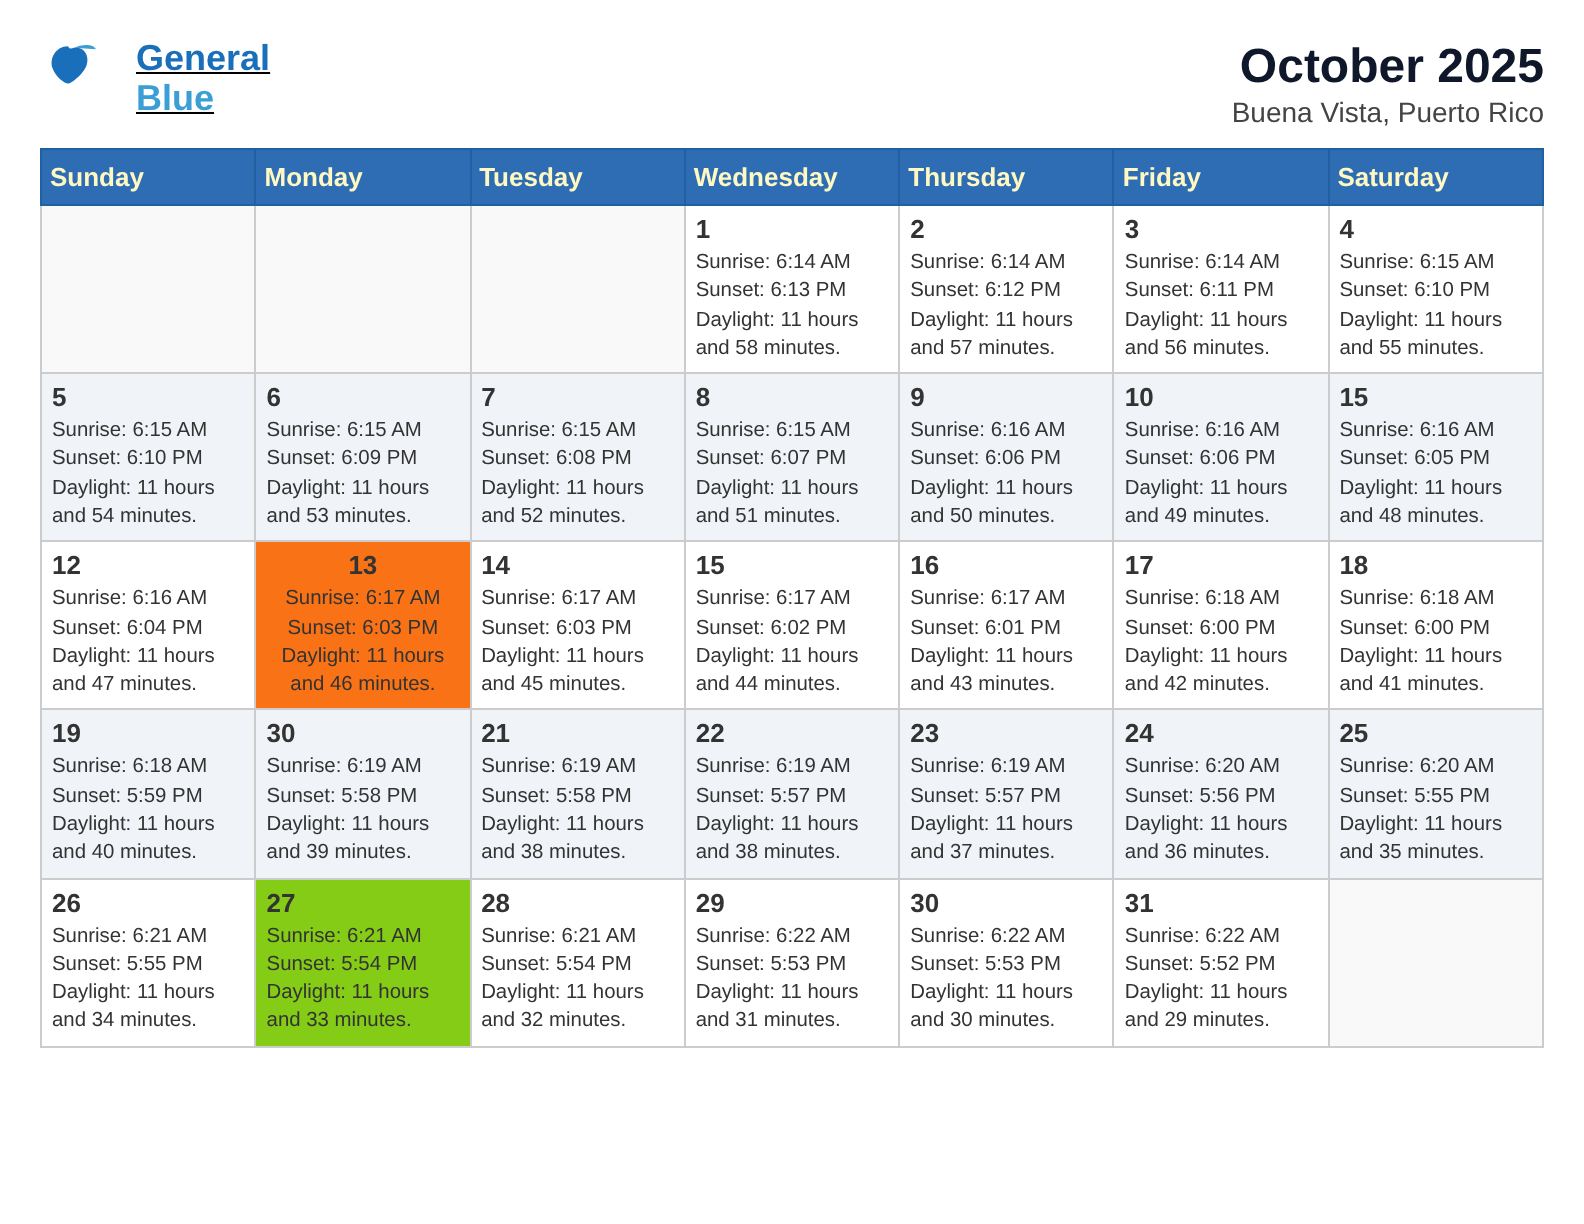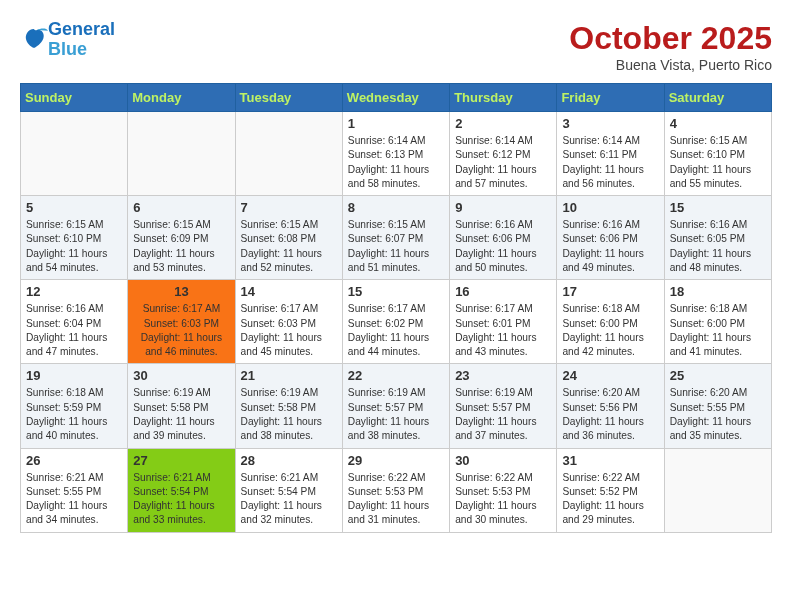--- a/index.html
+++ b/index.html
@@ -11,56 +11,57 @@
       padding: 20px;
     }
     .header {
       display: flex;
       justify-content: space-between;
       align-items: flex-start;
       margin-bottom: 10px;
     }
     .logo {
       display: flex;
-      align-items: center;
-      gap: 0;
+      align-items: flex-start;
+      gap: 20px;
+      text-decoration: underline;
     }
     .logo-text {
       font-size: 18px;
       font-weight: bold;
       color: #333;
       line-height: 1.1;
     }
     .logo-text span {
       color: #1a6fbb;
     }
     .logo-bird {
       width: 28px;
       height: 28px;
     }
     .title-block {
       text-align: right;
     }
     .month-title {
-      font-size: 32px;
+      font-size: 24px;
       font-weight: bold;
-      color: #b91c1c;
+      color: #0f172a;
     }
     .location {
       font-size: 14px;
       color: #444;
     }
     .calendar {
       width: 100%;
       border-collapse: collapse;
       border: 1px solid #ccc;
     }
     .calendar th {
       background-color: #2e6db4;
-      color: #bef264;
+      color: #fef9c3;
       padding: 6px 4px;
       font-size: 13px;
       text-align: left;
       border: 1px solid #2060a0;
     }
     .calendar td {
       vertical-align: top;
       border: 1px solid #ccc;
       padding: 4px 5px;
       width: calc(100% / 7);

